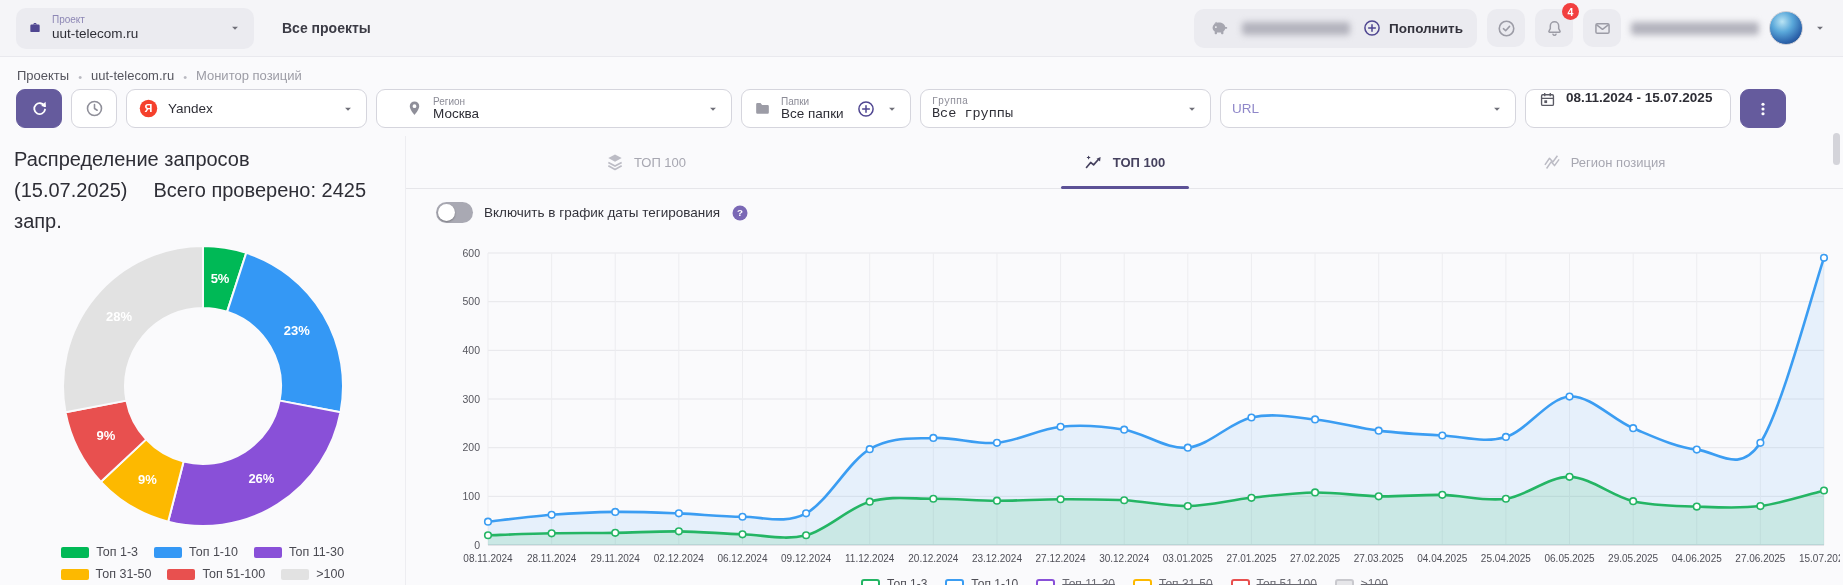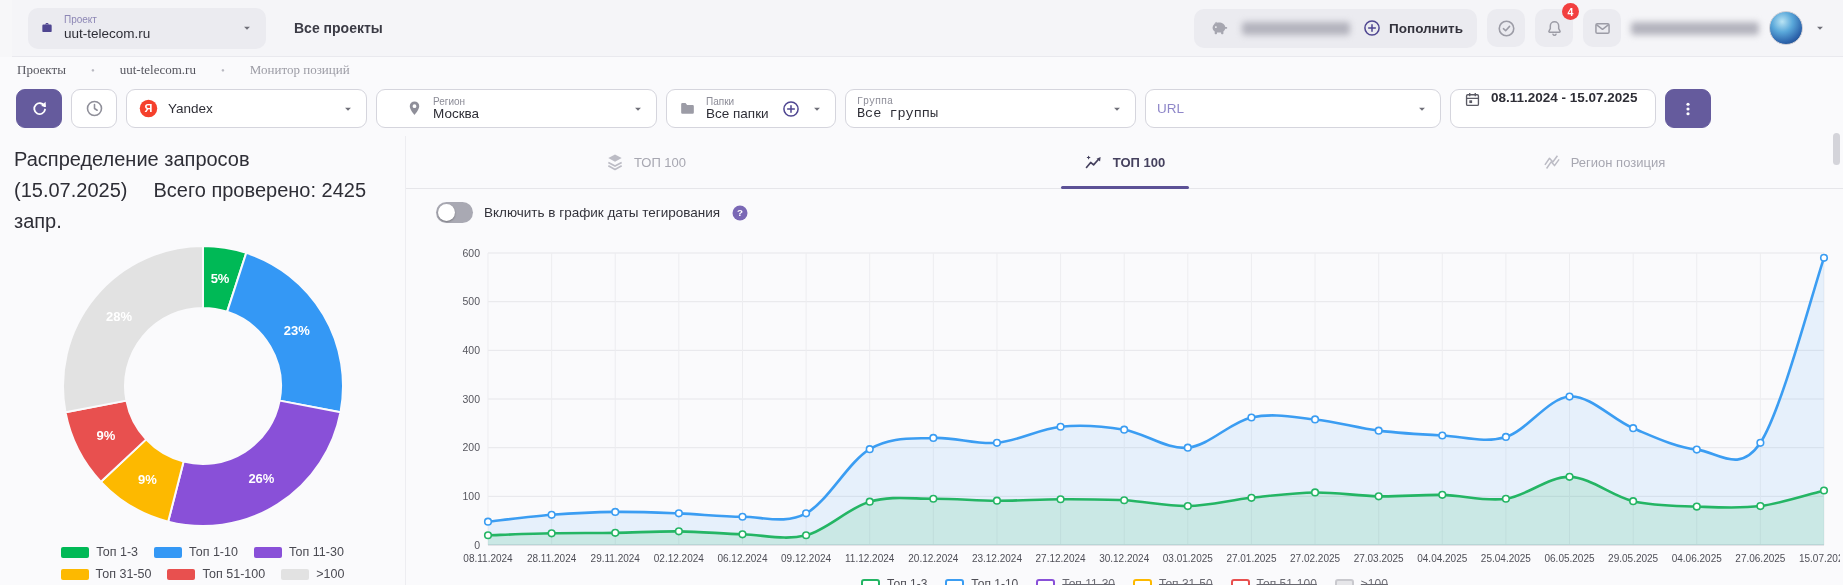--- a/index.html
+++ b/index.html
@@ -1,21 +1,21 @@
 <!DOCTYPE html>
 <html><head>
 <meta charset="utf-8">
 <style>
   * { margin:0; padding:0; box-sizing:border-box; }
   html,body { width:1843px; height:585px; overflow:hidden;
     font-family:"Liberation Sans", sans-serif; background:#f7f7f9; color:#33333a; }
 
   
   .topbar { height:57px; display:flex; align-items:center; padding:0 16px;
-    background:#f5f5f8; border-bottom:1px solid #e9e9ee;margin-left:12px; }
+    background:#f5f5f8; border-bottom:1px solid #e9e9ee; }
   .proj-pill { width:238px; height:41px; background:#ebebf0; border-radius:10px;
     display:flex; align-items:center; gap:10px; padding:0 12px; cursor:pointer; }
   .stack { display:flex; flex-direction:column; line-height:1.15; flex:1; }
   .sel-lbl { font-size:10px; color:#8d87b5; }
   .sel-val { font-size:13.5px; color:#2e2e36; }
   .chev { width:14px; height:14px; flex:none; }
   .all-proj { margin-left:28px; font-size:14px; font-weight:bold; color:#3b3b45; cursor:pointer; }
   .tb-right { margin-left:auto; display:flex; align-items:center; gap:10px; }
   .balance-pill { height:39px; background:#ebebf0; border-radius:10px;
     display:flex; align-items:center; gap:12px; padding:0 14px; }
@@ -26,36 +26,36 @@
   .icbtn { width:38px; height:38px; background:#ebebf0; border-radius:10px;
     display:flex; align-items:center; justify-content:center; cursor:pointer; position:relative; }
   .badge { position:absolute; top:-6px; right:-6px; min-width:17px; height:17px; padding:0 4px;
     background:#f23f3f; color:#fff; font-size:10.5px; font-weight:bold; border-radius:9px;
     display:flex; align-items:center; justify-content:center; }
   .avatar { width:34px; height:34px; border-radius:50%;
     background:radial-gradient(circle at 38% 30%, #b9e4f4 0%, #5aa8da 35%, #2c63ab 70%, #173a6e 100%);
     border:1px solid #cfcfd6; }
 
   
-  .crumbs { height:26px; display:flex; align-items:center; gap:25px; padding:0 17px;
-    font-size:13px; background:#fafafc;font-family:Liberation Serif, serif; }
+  .crumbs { height:26px; display:flex; align-items:flex-end; gap:9px; padding:0 17px;
+    font-size:13px; background:#fafafc; }
   .crumbs .c1 { color:#55555e; cursor:pointer; }
   .crumbs .dot { color:#b9b9c1; font-size:11px; }
   .crumbs .c2 { color:#9c9ca5; }
 
   
   .filterbar { display:flex; align-items:center; gap:9px; padding:6px 16px 8px;
     background:#fafafc; }
   .fbtn { width:46px; height:39px; background:#fff; border:1px solid #d5d5dd; border-radius:9px;
     display:flex; align-items:center; justify-content:center; cursor:pointer; flex:none; }
   .fbtn.purple { background:#655b9d; border-color:#655b9d; }
   .fsel { height:39px; background:#fff; border:1px solid #d5d5dd; border-radius:9px;
     display:flex; align-items:center; gap:9px; padding:0 11px; cursor:pointer; }
   .fsel .stack { line-height:1.1; }
-  .w-se { width:241px; } .w-reg { width:281px;padding-left:28px; } .w-fold { width:170px; }
+  .w-se { width:241px; } .w-reg { width:356px;padding-left:28px; } .w-fold { width:170px; }
   .w-grp { width:291px;font-family:Liberation Mono, monospace; } .w-url { width:296px; }
   .mla { margin-left:auto; }
   .url-ph { font-size:13.5px; color:#8f87c9; }
   .datebox { height:39px; background:#fff; border:1px solid #d5d5dd; border-radius:9px;
     display:flex; align-items:flex-start; gap:9px; padding:0 12px; width:206px; cursor:pointer; }
   .datebox span { font-size:13.5px; font-weight:bold; color:#2e2e36; white-space:nowrap; }
 
   
   .content { display:flex; height:456px; background:#fafafc; }
   .left-panel { width:405px; flex:none; }

